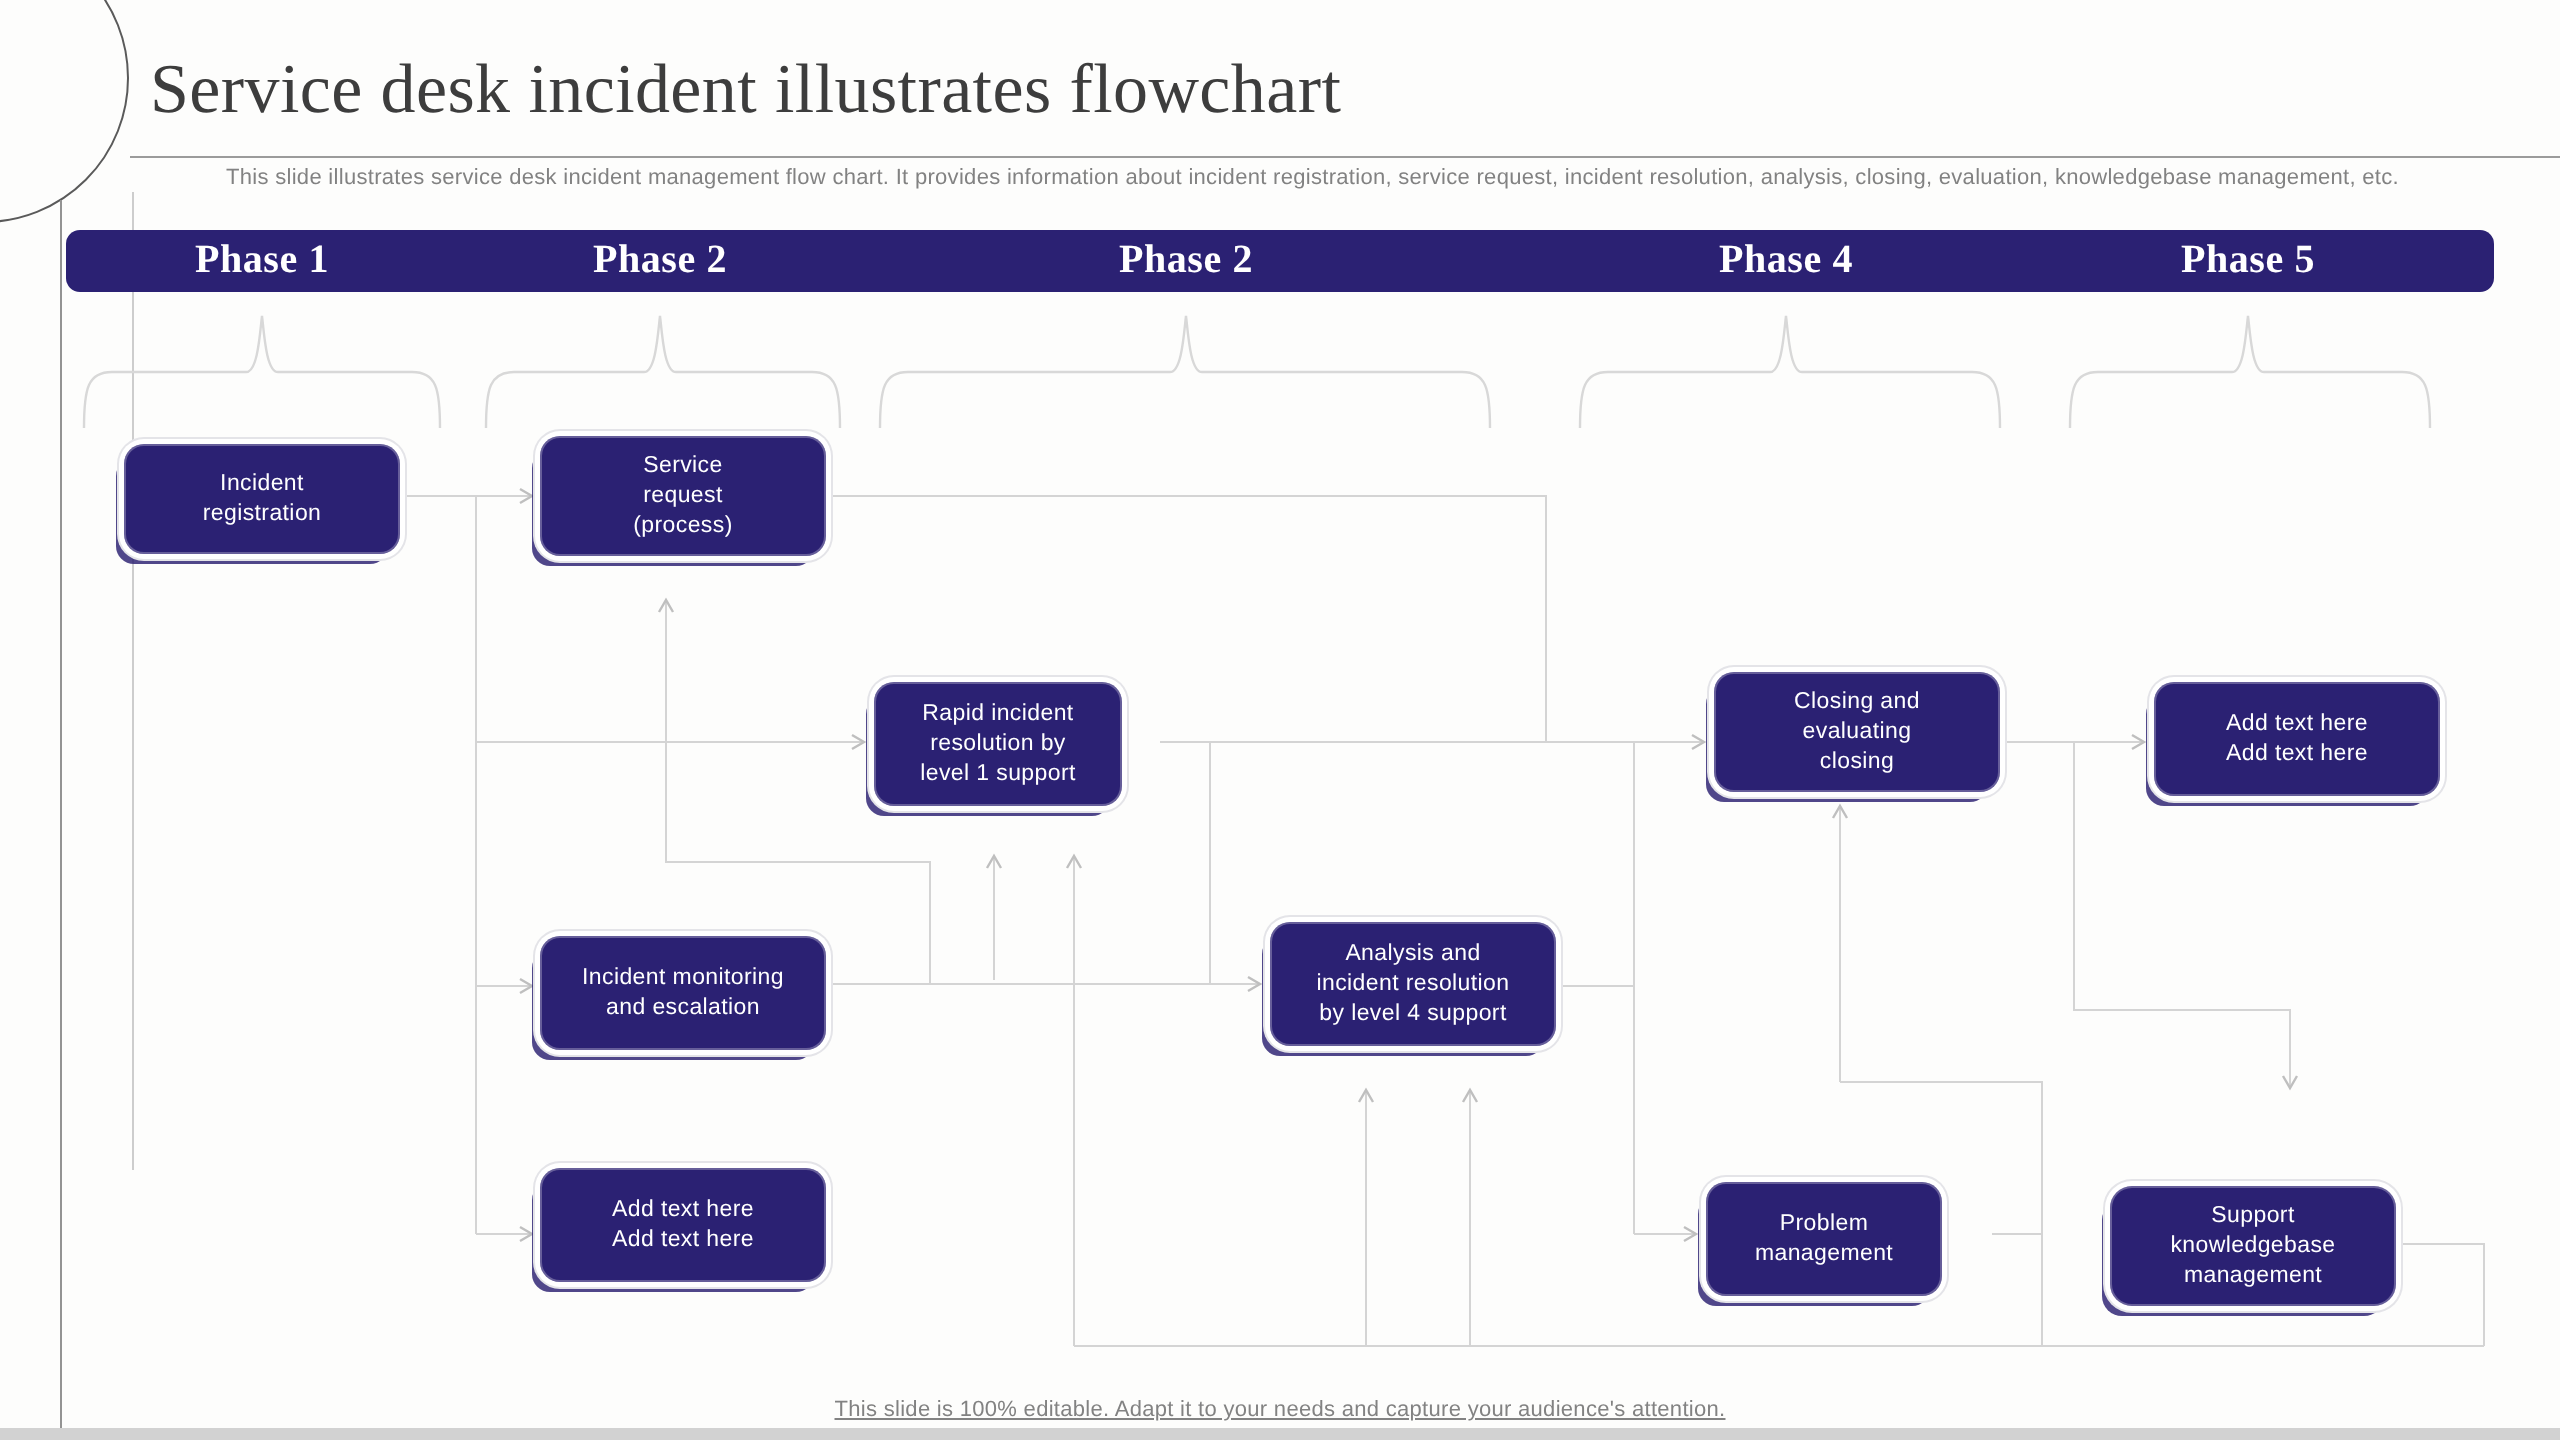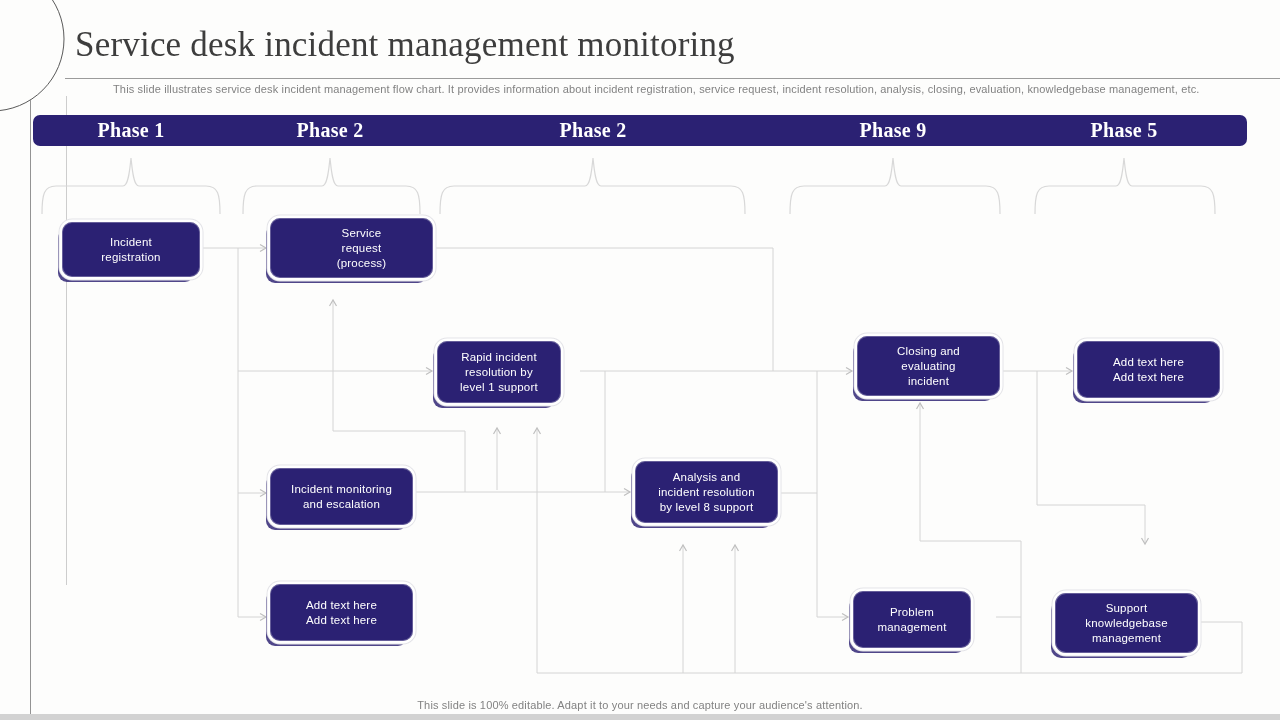--- a/index.html
+++ b/index.html
@@ -32,21 +32,21 @@
     text-align:center;font-size:11.5px;line-height:15px;white-space:pre-line;
     letter-spacing:.2px;
     box-shadow:
       inset 0 0 0 1px rgba(255,255,255,.28),
       0 0 0 2.5px #ffffff,
       0 0 0 3.5px #e4e4e8,
       -5px 6px 0 -1px rgba(42,31,112,.82);
   }
   .footer{
     position:absolute;left:0;top:699px;width:1280px;z-index:3;
-    font-size:11px;color:#828282;text-align:center;letter-spacing:.15px;
+    font-size:11px;color:#828282;text-align:center;letter-spacing:.15px;text-decoration:underline;
   }
   .bottom-strip{
     position:absolute;left:0;top:714px;width:1280px;height:6px;z-index:2;
     background:#d2d2d2;
   }
 </style>
 </head>
 <body>
 
 <svg class="decor" width="1280" height="720" viewBox="0 0 1280 720">
@@ -94,48 +94,48 @@
     <polyline points="537,673 537,428" marker-end="url(#arr)"></polyline>
     <polyline points="683,673 683,545" marker-end="url(#arr)"></polyline>
     <polyline points="735,673 735,545" marker-end="url(#arr)"></polyline>
     <polyline points="817,617 848,617" marker-end="url(#arr)"></polyline>
     <polyline points="1000,371 1072,371" marker-end="url(#arr)"></polyline>
     <polyline points="1037,371 1037,505 1145,505 1145,544" marker-end="url(#arr)"></polyline>
     <polyline points="920,541 920,403" marker-end="url(#arr)"></polyline>
   </g>
 </svg>
 
-<div class="title">Service desk incident management monitoring</div>
+<div class="title">Service desk incident illustrates flowchart</div>
 <div class="subtitle">This slide illustrates service desk incident management flow chart. It provides information about incident registration, service request, incident resolution, analysis, closing, evaluation, knowledgebase management, etc.</div>
 
 <div class="phase-bar"></div>
 <div class="phase-label" style="left:61px">Phase 1</div>
 <div class="phase-label" style="left:260px">Phase 2</div>
 <div class="phase-label" style="left:523px">Phase 2</div>
-<div class="phase-label" style="left:823px">Phase 9</div>
+<div class="phase-label" style="left:823px">Phase 4</div>
 <div class="phase-label" style="left:1054px">Phase 5</div>
 
 <div class="node" style="left:62px;  top:222px; width:138px; height:55px;">Incident
 registration</div>
-<div class="node" style="left:270px; top:218px; width:143px; height:60px;padding-left:20px;">Service
+<div class="node" style="left:270px; top:218px; width:143px; height:60px;">Service
 request
 (process)</div>
 <div class="node" style="left:437px; top:341px; width:124px; height:62px;">Rapid incident
 resolution by
 level 1 support</div>
 <div class="node" style="left:270px; top:468px; width:143px; height:57px;">Incident monitoring
 and escalation</div>
 <div class="node" style="left:270px; top:584px; width:143px; height:57px;">Add text here
 Add text here</div>
 <div class="node" style="left:635px; top:461px; width:143px; height:62px;">Analysis and
 incident resolution
-by level 8 support</div>
+by level 4 support</div>
 <div class="node" style="left:857px; top:336px; width:143px; height:60px;">Closing and
 evaluating
-incident</div>
+closing</div>
 <div class="node" style="left:1077px;top:341px; width:143px; height:57px;">Add text here
 Add text here</div>
 <div class="node" style="left:853px; top:591px; width:118px; height:57px;">Problem
 management</div>
 <div class="node" style="left:1055px;top:593px; width:143px; height:60px;border-radius:11px;">Support
 knowledgebase
 management</div>
 
 <div class="footer">This slide is 100% editable. Adapt it to your needs and capture your audience's attention.</div>
 <div class="bottom-strip"></div>

